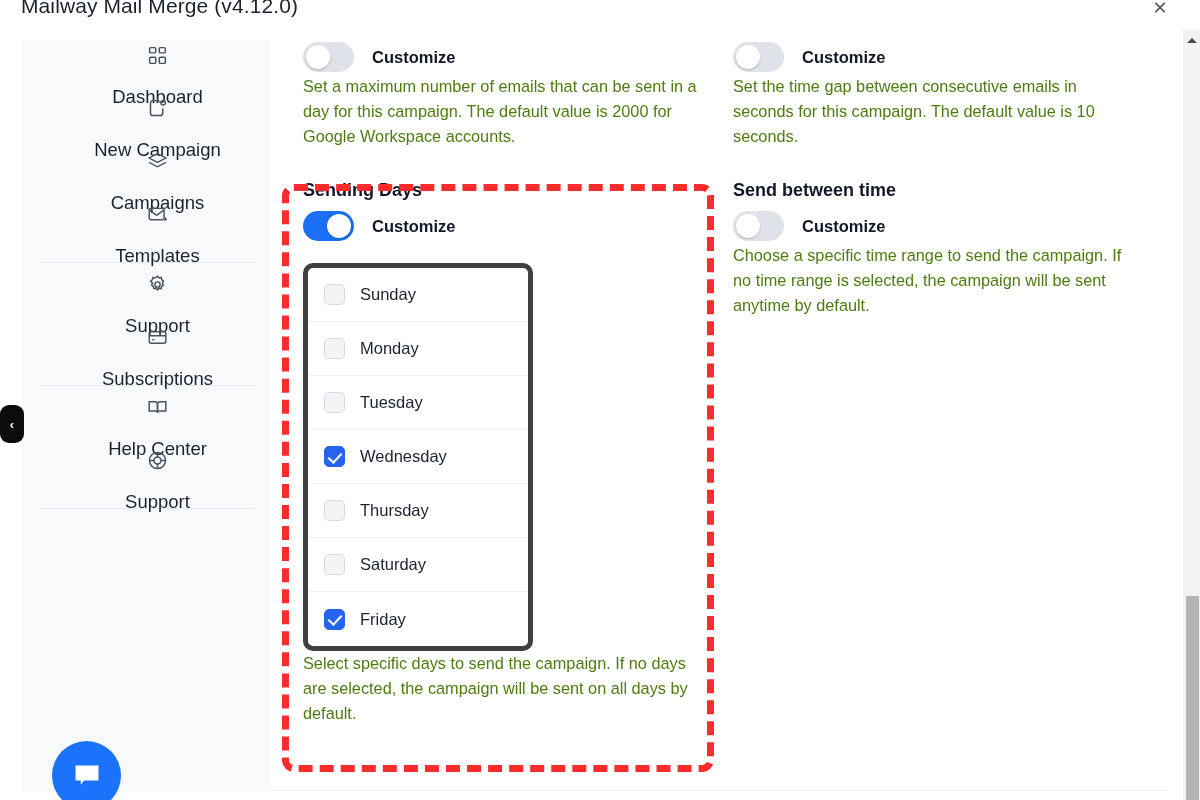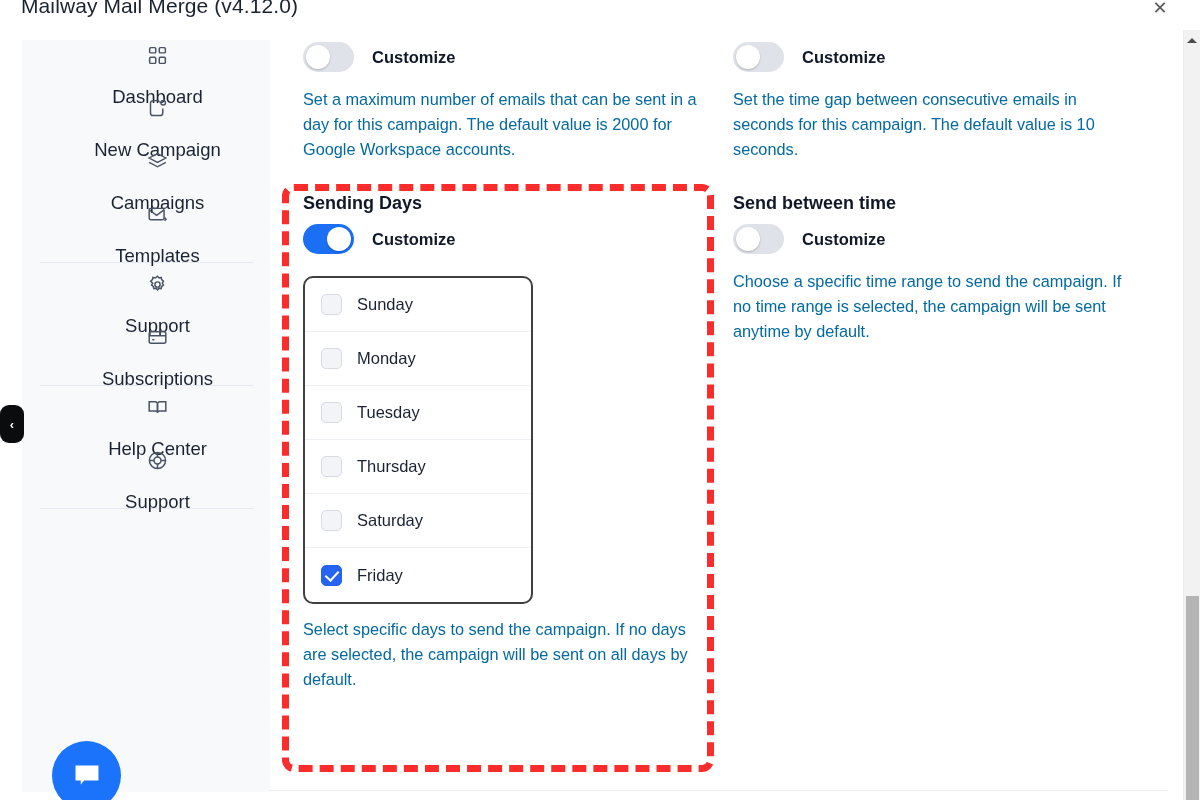--- a/index.html
+++ b/index.html
@@ -121,34 +121,33 @@
     background: #ffffff;
     box-shadow: 0 1px 2px rgba(0,0,0,.22);
   }
   .toggle.on { background: #1a6ff5; }
   .toggle.on .knob { left: 24px; }
   .toggle-label {
     font-size: 16.5px; font-weight: bold; color: #111827;
   }
   .help-text {
     font-size: 16.3px;
-    color: #0369a1;
+    color: #4d7c0f;
     line-height: 1.52;
-    margin-top: 13px;
     max-width: 400px;
   }
   .section-title {
     font-size: 18px; font-weight: bold; color: #111827;
     margin-bottom: 8px;
   }
 
   
   .days-box {
     width: 230px;
-    border: 2px solid #404040;
+    border: 5px solid #404040;
     border-radius: 10px;
     background: #ffffff;
     margin-top: 20px;
     overflow: hidden;
   }
   .day-row {
     display: flex; align-items: center;
     gap: 15px;
     height: 54px;
     padding-left: 16px;
@@ -376,20 +375,24 @@
             <span class="cbox"></span>
             <span class="day-label">Sunday</span>
           </div>
           <div class="day-row">
             <span class="cbox"></span>
             <span class="day-label">Monday</span>
           </div>
           <div class="day-row">
             <span class="cbox"></span>
             <span class="day-label">Tuesday</span>
+          </div>
+          <div class="day-row">
+            <span class="cbox checked"></span>
+            <span class="day-label">Wednesday</span>
           </div>
           <div class="day-row">
             <span class="cbox"></span>
             <span class="day-label">Thursday</span>
           </div>
           <div class="day-row">
             <span class="cbox"></span>
             <span class="day-label">Saturday</span>
           </div>
           <div class="day-row">

